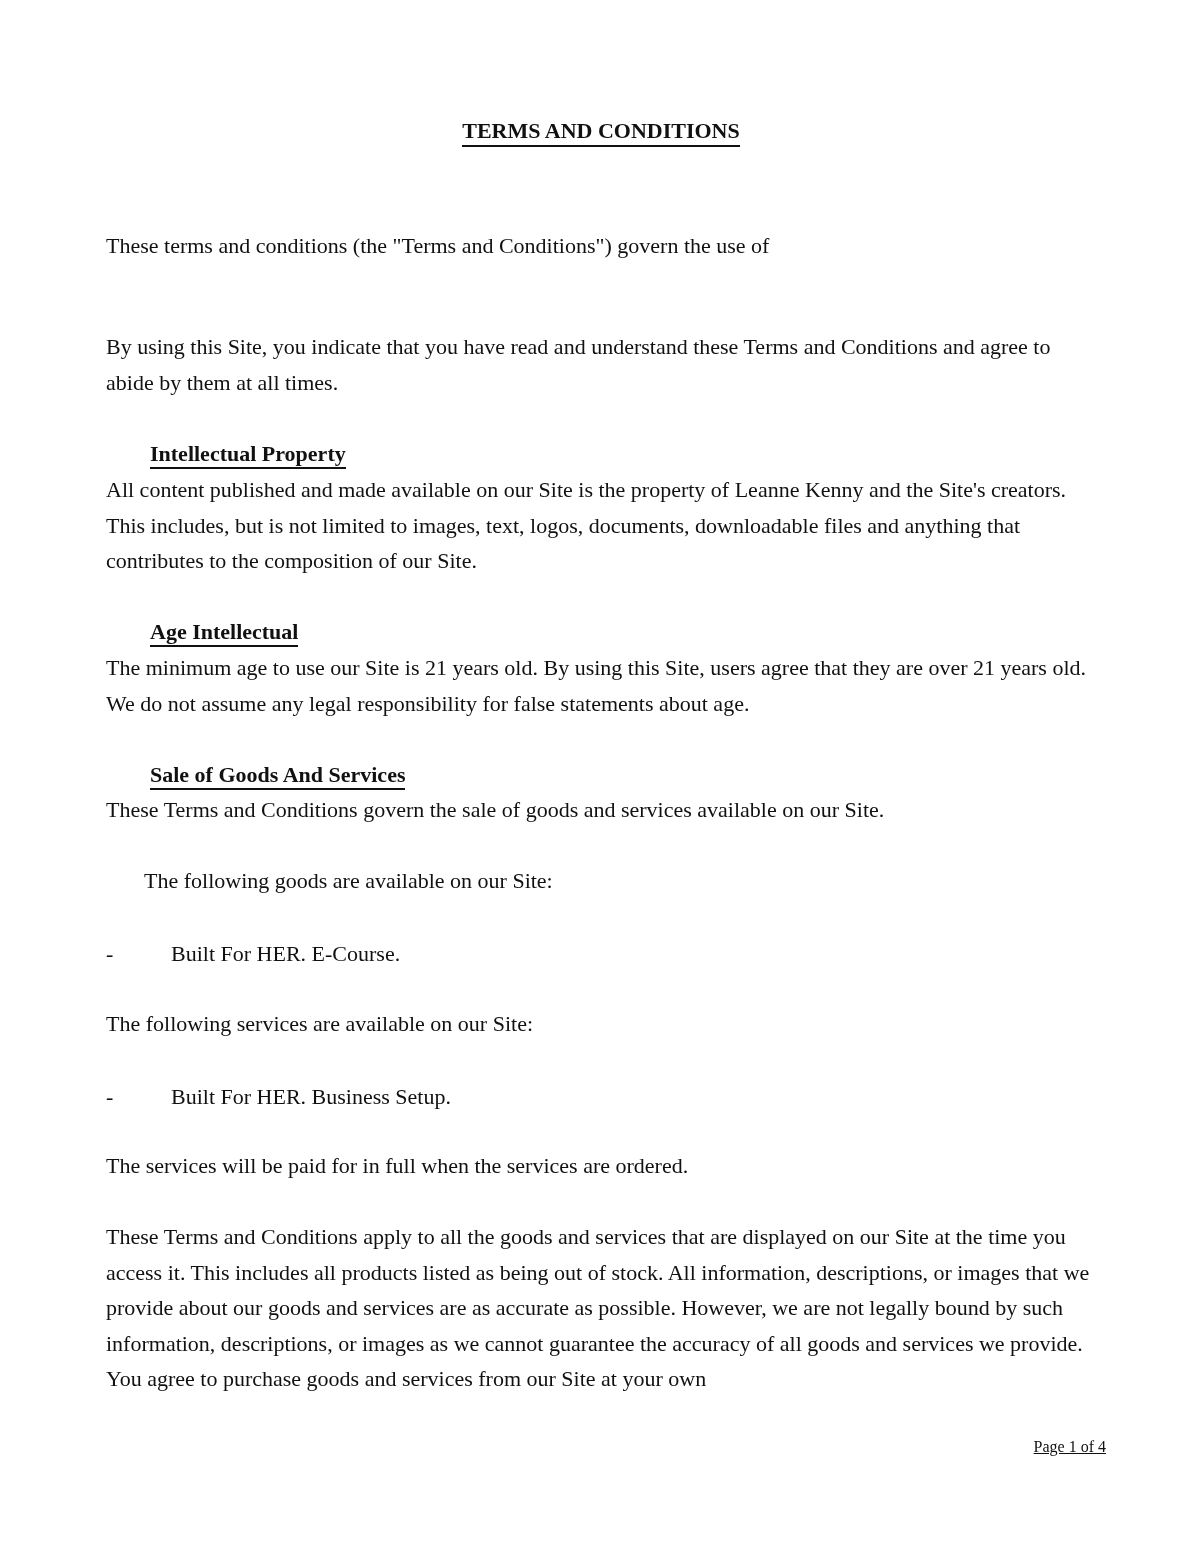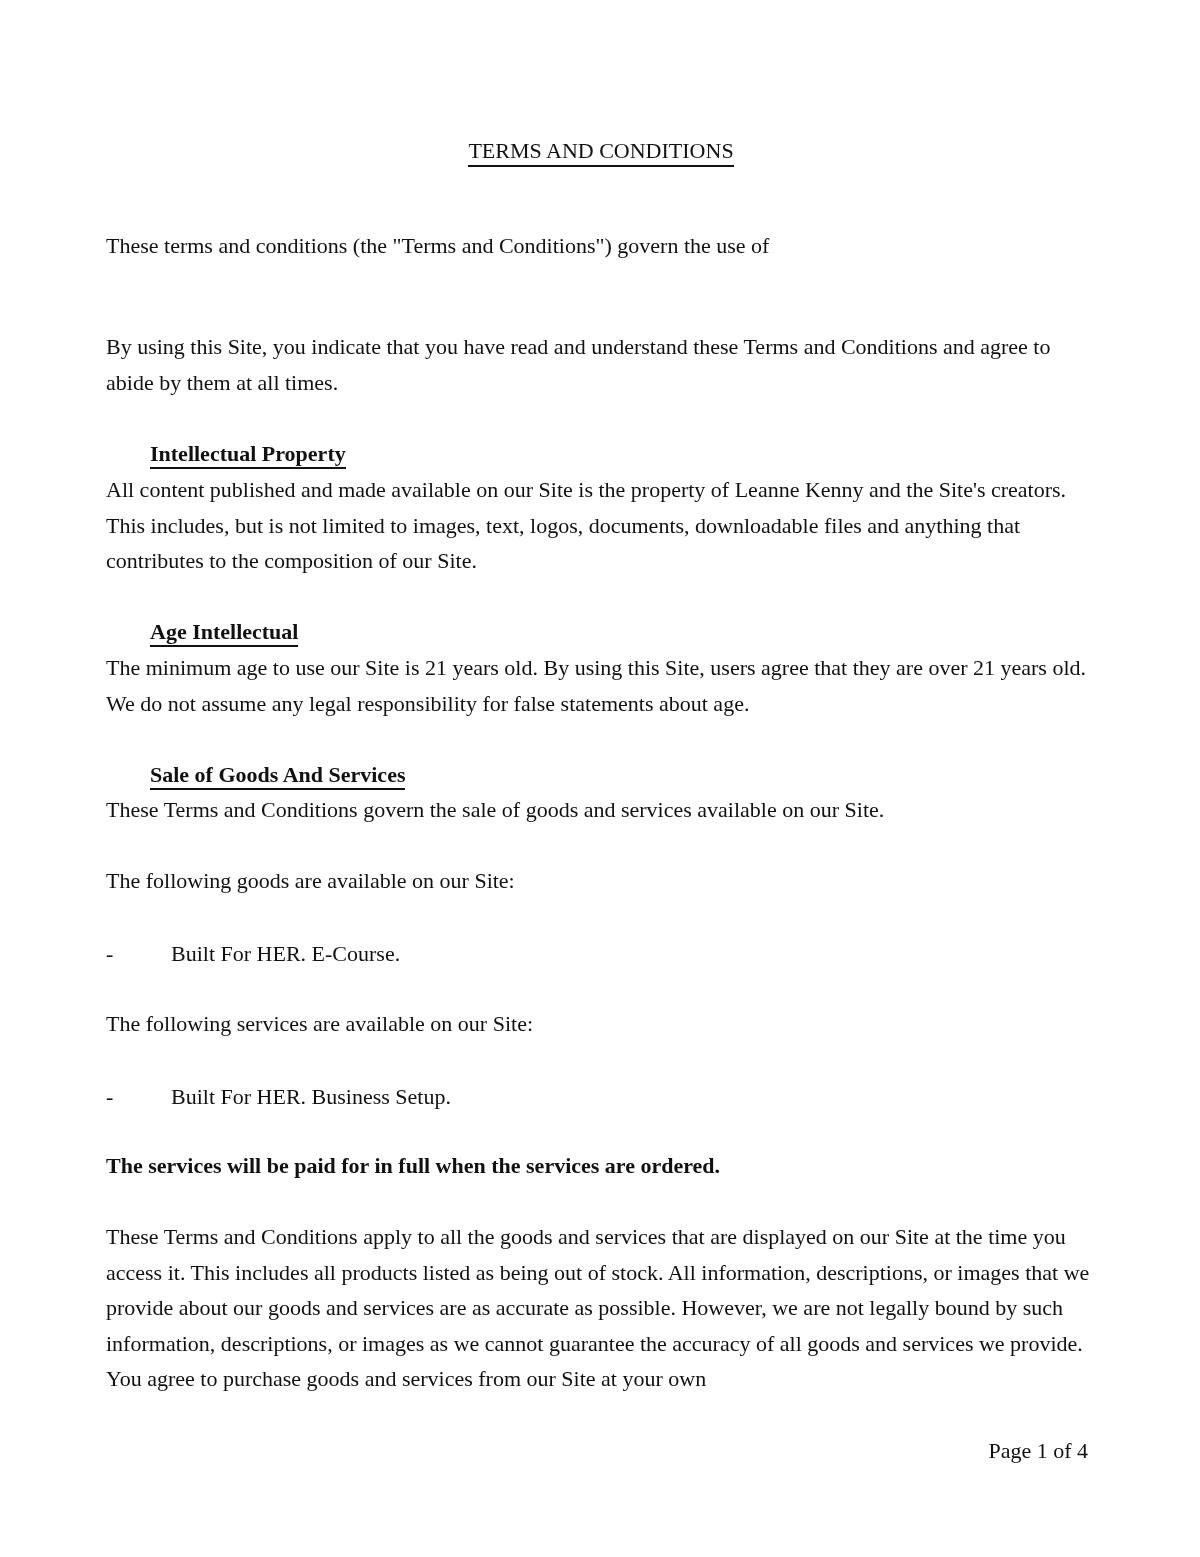--- a/index.html
+++ b/index.html
@@ -1,26 +1,26 @@
 <!DOCTYPE html>
 <html><head>
 <meta charset="utf-8">
 <style>
   html, body { margin: 0; padding: 0; background: #ffffff; }
   body { width: 1200px; height: 1557px; position: relative; font-family: "Liberation Serif", serif; color: #111; }
   .page { position: absolute; left: 106px; top: 0; width: 990px; }
-  .title { position: absolute; left: 0; width: 990px; top: 118px; text-align: center; font-weight: normal; font-size: 22px; margin-top: 20px; }
+  .title { position: absolute; left: 0; width: 990px; top: 118px; text-align: center; font-weight: bold; font-size: 22px; }
   .title span { border-bottom: 2px solid #111; padding-bottom: 2px; }
   .blk { position: absolute; left: 0; width: 990px; font-size: 22px; line-height: 35.6px; }
   .h { font-weight: bold; margin-left: 44px; }
   .h span { border-bottom: 2px solid #111; padding-bottom: 1px; }
   .bullet { position: absolute; left: 0; font-size: 22px; }
   .bullet .dash { position: absolute; left: 0; }
   .bullet .txt { position: absolute; left: 65px; white-space: nowrap; }
-  .footer { position: absolute; right: 112px; top: 1438px; font-size: 22px; }
+  .footer { position: absolute; right: 94px; top: 1438px; font-size: 16px; text-decoration: underline; }
 </style>
 </head>
 <body>
 
 <div class="page">
   <div class="title"><span>TERMS AND CONDITIONS</span></div>
 
   <div class="blk" style="top:187px;margin-top:41px;">
     <div>These terms and conditions (the "Terms and Conditions") govern the use of</div>
   </div>
@@ -29,30 +29,30 @@
 
   <div class="blk h" style="top:436px;"><span>Intellectual Property</span></div>
   <div class="blk" style="top:472px;">All content published and made available on our Site is the property of Leanne Kenny and the Site's creators. This includes, but is not limited to images, text, logos, documents, downloadable files and anything that contributes to the composition of our Site.</div>
 
   <div class="blk h" style="top:614px;"><span>Age Intellectual</span></div>
   <div class="blk" style="top:650px;">The minimum age to use our Site is 21 years old. By using this Site, users agree that they are over 21 years old. We do not assume any legal responsibility for false statements about age.</div>
 
   <div class="blk h" style="top:757px;"><span>Sale of Goods And Services</span></div>
   <div class="blk" style="top:792px;">These Terms and Conditions govern the sale of goods and services available on our Site.</div>
 
-  <div class="blk" style="top:863px;">The following goods are available on our Site:</div>
+  <div class="blk" style="top:863px;margin-left:38px;">The following goods are available on our Site:</div>
   <div class="bullet" style="top:941px;">
     <span class="dash">-</span>
     <span class="txt">Built For HER. E-Course.</span>
   </div>
 
   <div class="blk" style="top:1006px;">The following services are available on our Site:</div>
   <div class="bullet" style="top:1084px;">
     <span class="dash">-</span>
     <span class="txt">Built For HER. Business Setup.</span>
   </div>
 
-  <div class="blk" style="top:1148px;font-weight:bold;">The services will be paid for in full when the services are ordered.</div>
+  <div class="blk" style="top:1148px;">The services will be paid for in full when the services are ordered.</div>
 
   <div class="blk" style="top:1219px;">These Terms and Conditions apply to all the goods and services that are displayed on our Site at the time you access it. This includes all products listed as being out of stock. All information, descriptions, or images that we provide about our goods and services are as accurate as possible. However, we are not legally bound by such information, descriptions, or images as we cannot guarantee the accuracy of all goods and services we provide. You agree to purchase goods and services from our Site at your own</div>
 </div>
 
 <div class="footer">Page 1 of 4</div>
 
 </body></html>

